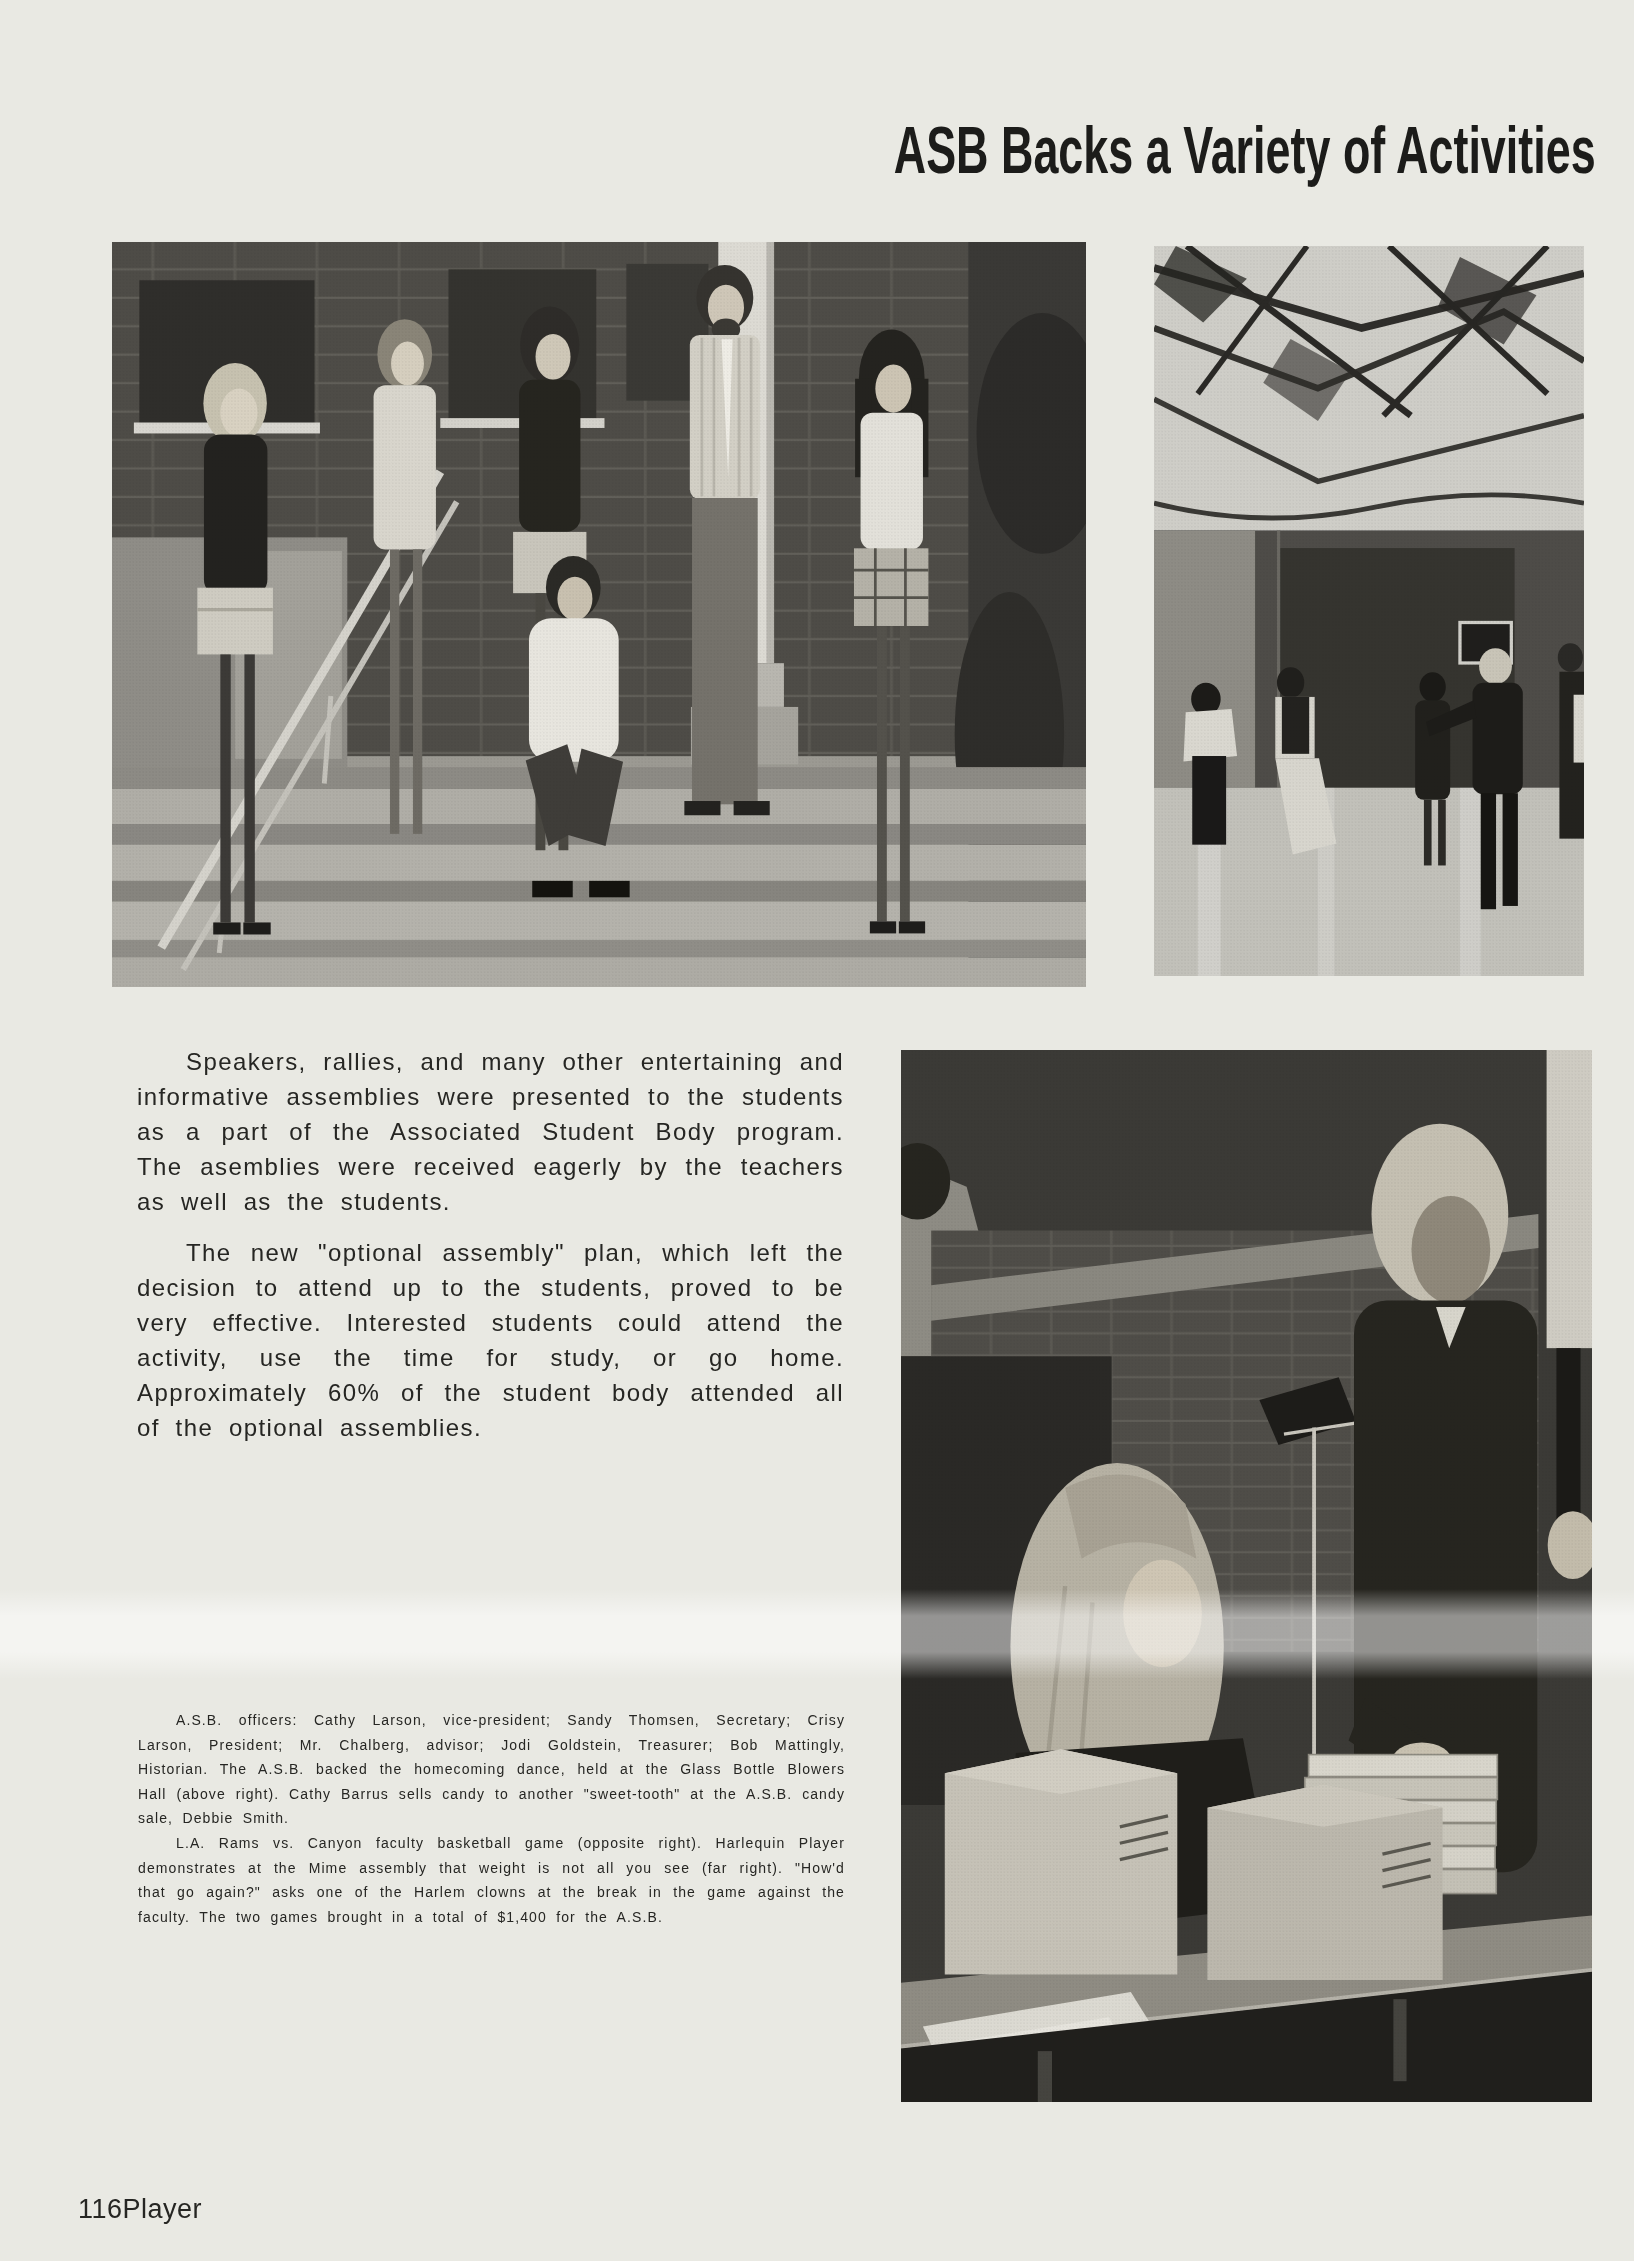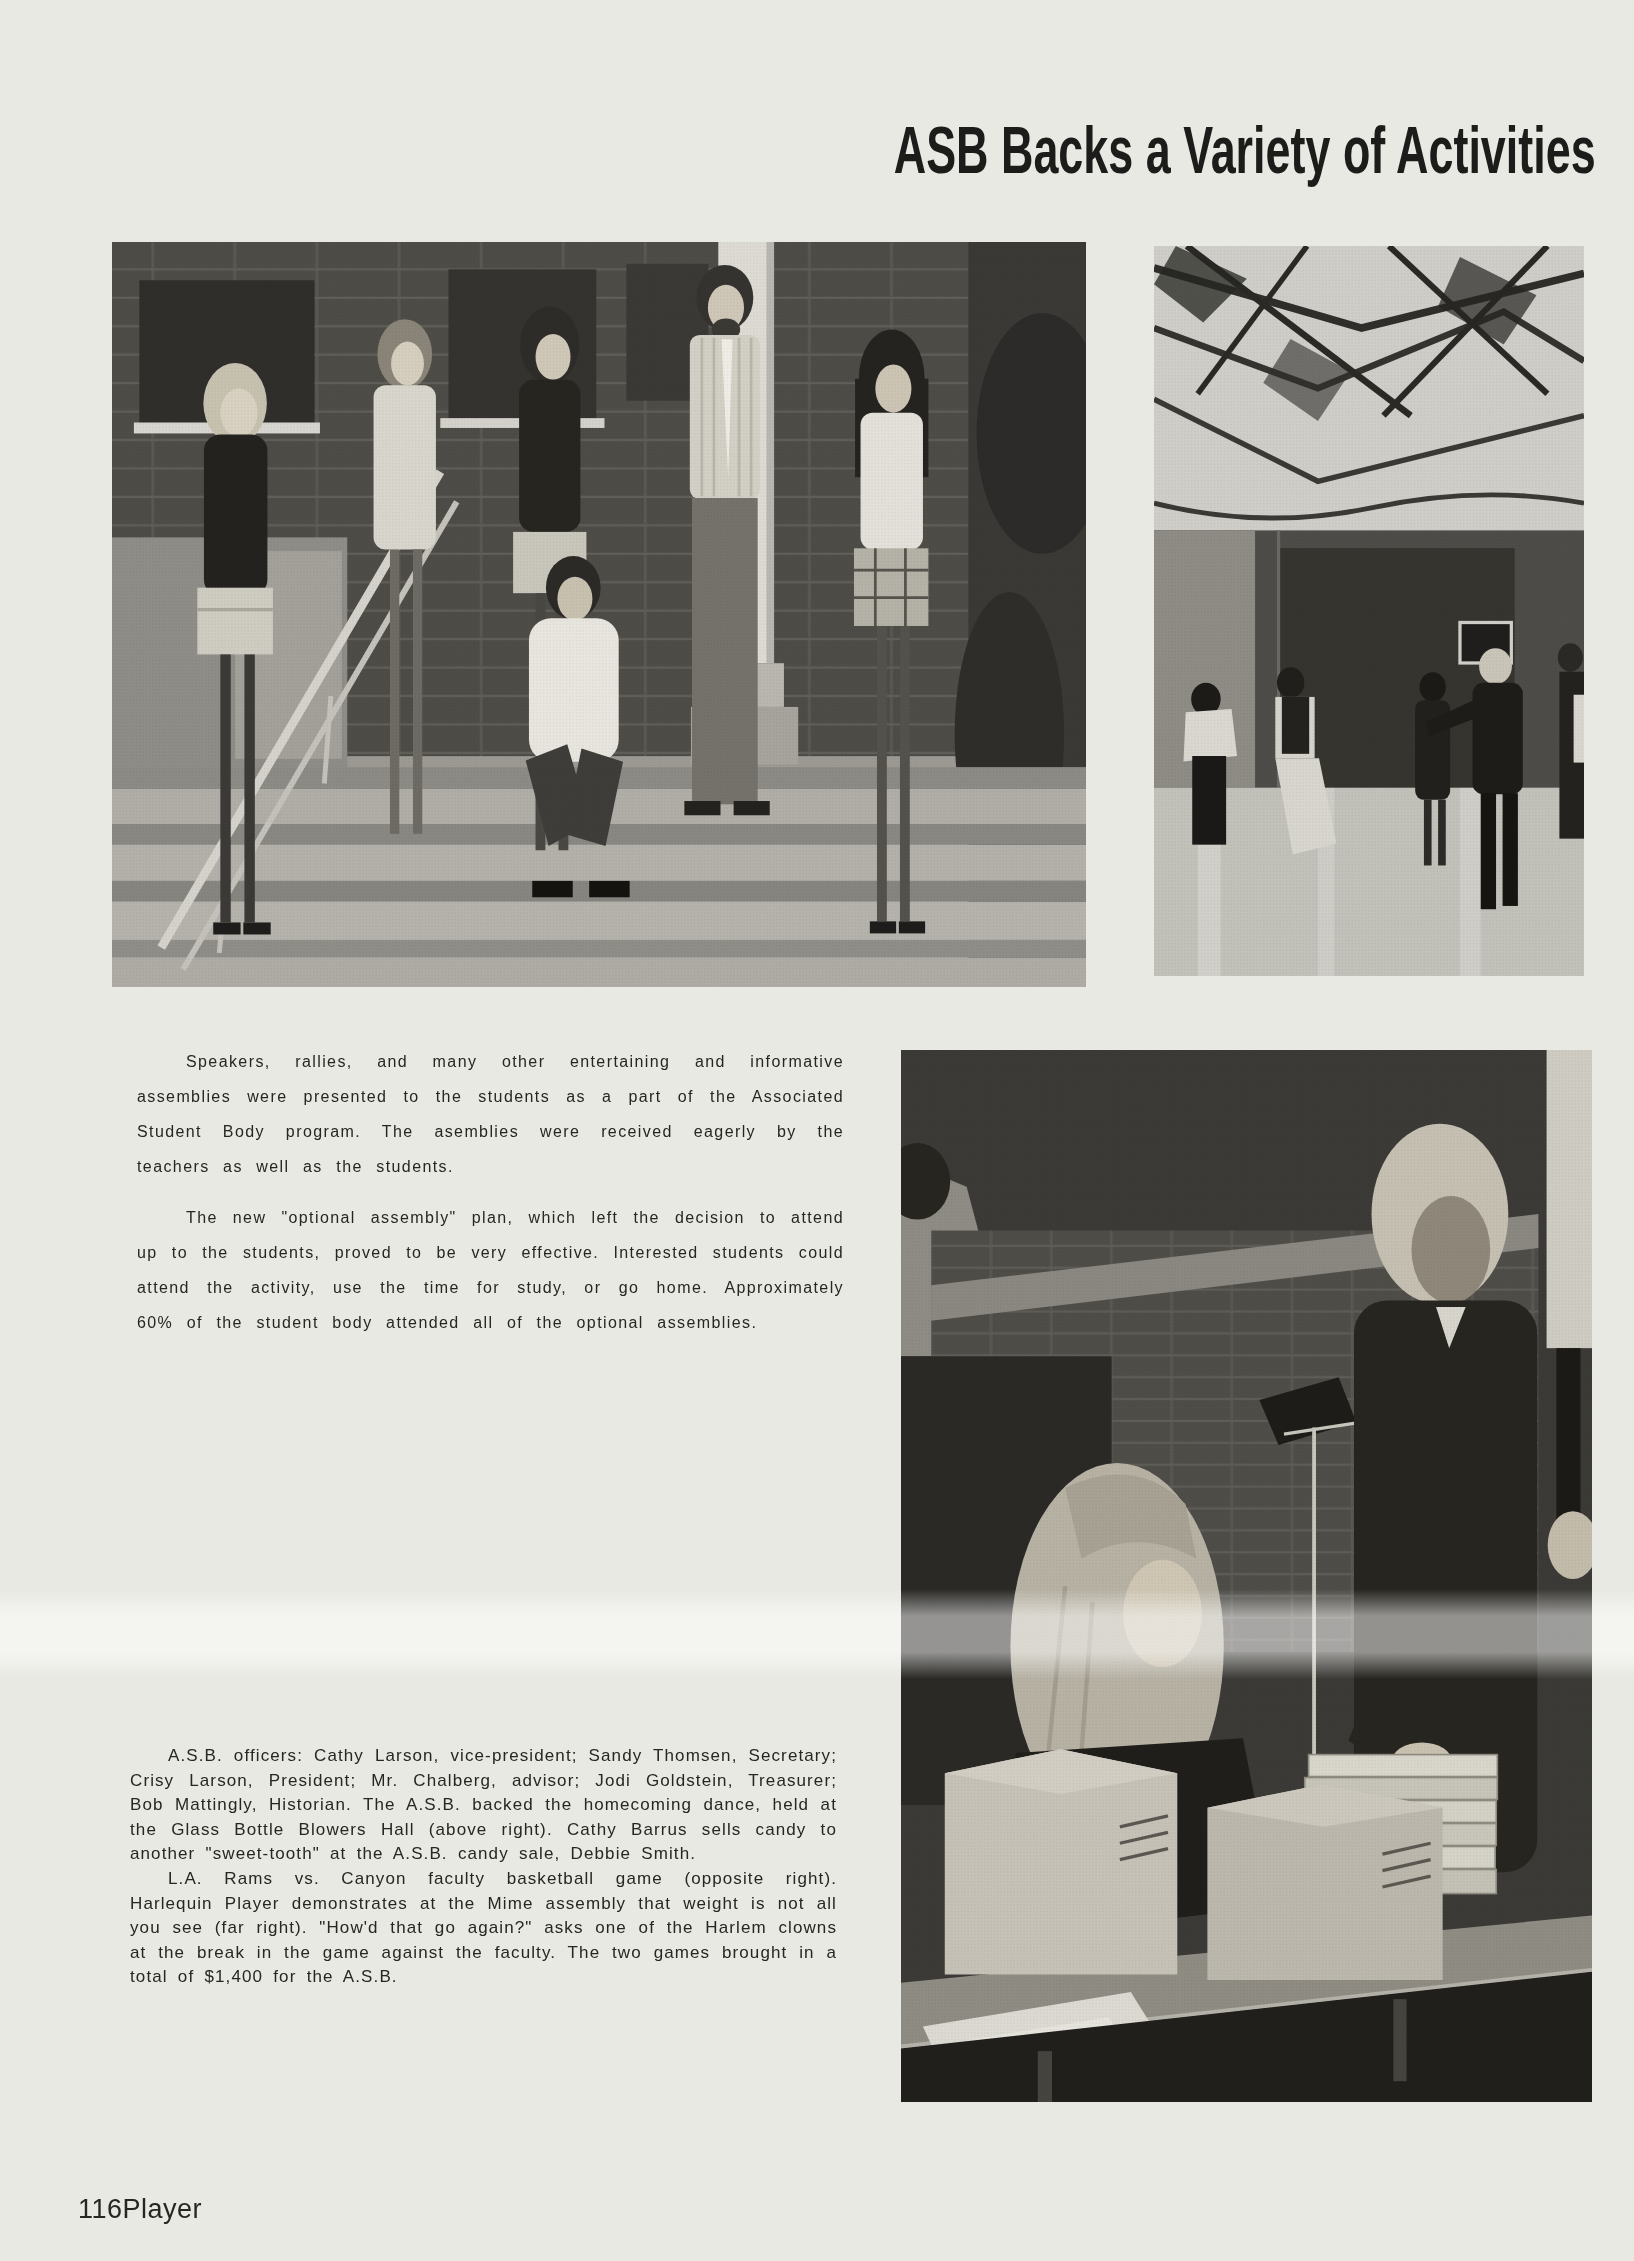--- a/index.html
+++ b/index.html
@@ -21,30 +21,29 @@
     transform:scaleX(0.67);transform-origin:100% 50%;
     letter-spacing:0px;white-space:nowrap;
   }
   .photo{position:absolute;overflow:hidden;background:#777;}
   .photo svg{display:block;width:100%;height:100%;}
   #photo-top-left{left:112px;top:242px;width:974px;height:745px;}
   #photo-top-right{left:1154px;top:246px;width:430px;height:730px;}
   #photo-bottom-right{left:901px;top:1050px;width:691px;height:1052px;}
   .article{
     position:absolute;left:137px;top:1044px;width:707px;color:#262623;
-    font-size:16px;line-height:35px;letter-spacing:1.4px;word-spacing:7.7px;
+    font-size:24px;line-height:35px;letter-spacing:1.4px;word-spacing:7.7px;
     text-align:justify;
   }
   .article p{margin:0 0 16px 0;text-indent:49px;}
   .article p:last-child{margin-bottom:0;}
   .captions{
-    position:absolute;left:130px;top:1708px;width:707px;color:#262623;
-    font-size:17px;line-height:24.6px;letter-spacing:1.1px;word-spacing:4.4px;
+    position:absolute;left:138px;top:1708px;width:707px;color:#262623;
+    font-size:14px;line-height:24.6px;letter-spacing:1.1px;word-spacing:4.4px;
     text-align:justify;
-    margin-top:36px;
   }
   .captions p{margin:0;text-indent:38px;}
   .footer{
     position:absolute;left:78px;top:2196px;color:#262623;
     font-size:27px;line-height:1;display:flex;letter-spacing:0.5px;
   }
 </style>
 </head>
 <body>
 

